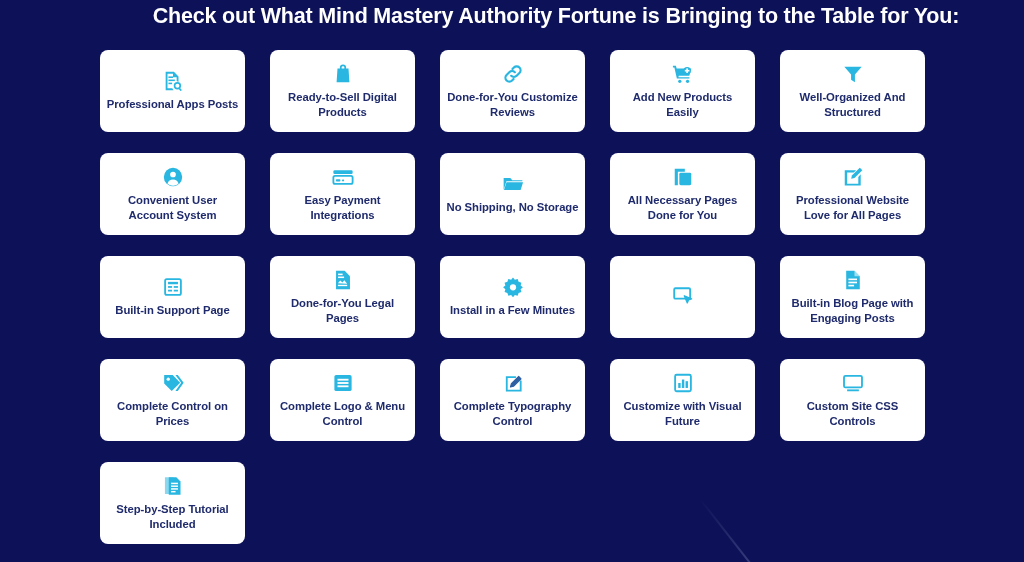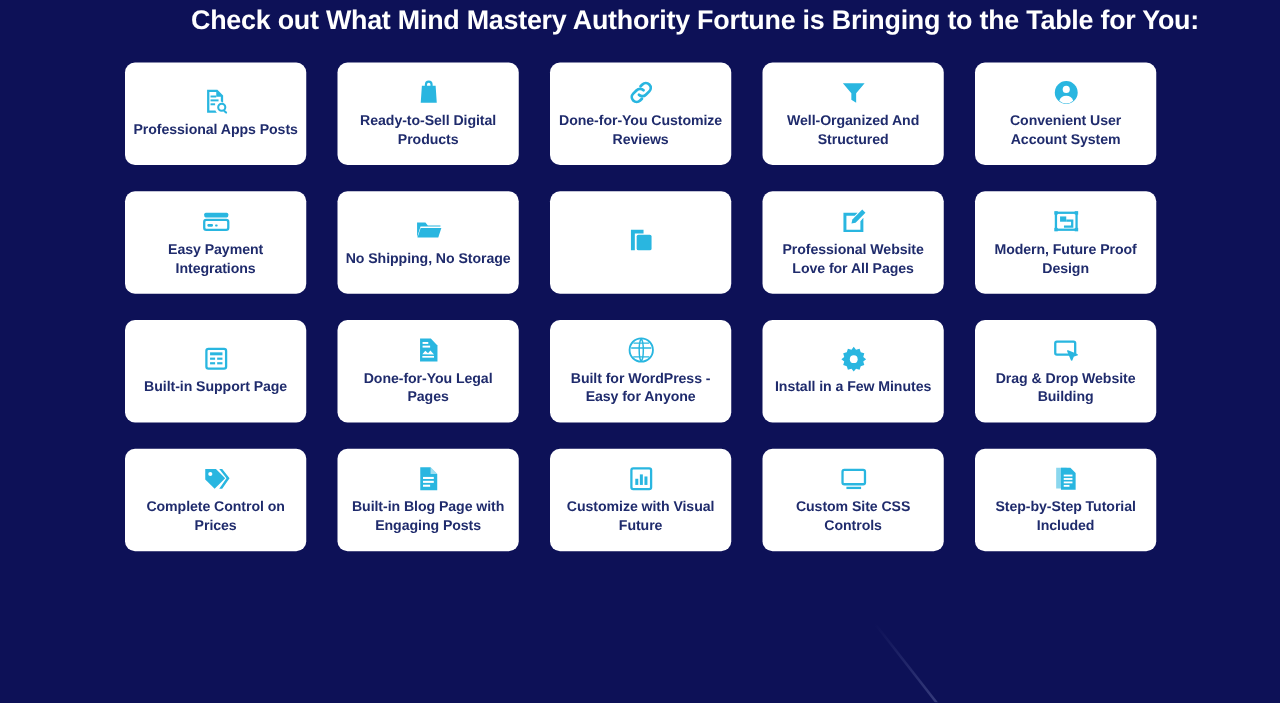--- a/index.html
+++ b/index.html
@@ -110,20 +110,33 @@
           <svg viewBox="0 0 24 24" fill="none" stroke="currentColor" stroke-width="2.4" stroke-linecap="round">
             <path d="M10 14a4.2 4.2 0 0 0 6 0l3-3a4.2 4.2 0 0 0-6-6l-1.6 1.6"></path>
             <path d="M14 10a4.2 4.2 0 0 0-6 0l-3 3a4.2 4.2 0 0 0 6 6l1.6-1.6"></path>
           </svg>
         </span>
         <span class="card-label">Done-for-You Customize Reviews</span>
       </div>
       <div class="card">
         <span class="card-icon">
           <svg viewBox="0 0 24 24" fill="currentColor">
+            <path d="M1 3h3.2l.9 3H21l-2.1 8H7.4l-.4 1.6H19V17H5.3L2.6 5H1z"></path>
+            <circle cx="8.5" cy="20" r="1.8"></circle>
+            <circle cx="17" cy="20" r="1.8"></circle>
+            <circle cx="16.5" cy="8.4" r="4.1" fill="currentColor"></circle>
+            <rect x="15.6" y="5.9" width="1.8" height="5" fill="#fff"></rect>
+            <rect x="14" y="7.5" width="5" height="1.8" fill="#fff"></rect>
+          </svg>
+        </span>
+        <span class="card-label">Add New Products Easily</span>
+      </div>
+      <div class="card">
+        <span class="card-icon">
+          <svg viewBox="0 0 24 24" fill="currentColor">
             <path d="M2.5 4h19l-7.4 8.6V21l-4.2-2.6v-5.8z"></path>
           </svg>
         </span>
         <span class="card-label">Well-Organized And Structured</span>
       </div>
       <div class="card">
         <span class="card-icon">
           <svg viewBox="0 0 24 24" fill="currentColor">
             <circle cx="12" cy="12" r="10"></circle>
             <circle cx="12" cy="9.3" r="3.1" fill="#fff"></circle>
@@ -152,43 +165,30 @@
         </span>
         <span class="card-label">No Shipping, No Storage</span>
       </div>
       <div class="card">
         <span class="card-icon">
           <svg viewBox="0 0 24 24" fill="currentColor">
             <path d="M3 3h11v3.4H6.4V21H3z"></path>
             <rect x="8" y="7.4" width="13" height="13.6" rx="1.6"></rect>
           </svg>
         </span>
+        <span class="card-label">All Necessary Pages Done for You</span>
       </div>
       <div class="card">
         <span class="card-icon">
           <svg viewBox="0 0 24 24" fill="currentColor">
             <path d="M3 4.6h12.4l-2.6 2.6H5.6v12.2h12.2v-7.4L20.4 9v12.4H3z"></path>
             <path d="M19.4 1.8l2.8 2.8-8.6 8.6-3.6.8.8-3.6z"></path>
           </svg>
         </span>
         <span class="card-label">Professional Website Love for All Pages</span>
-      </div>
-      <div class="card">
-        <span class="card-icon">
-          <svg viewBox="0 0 24 24" fill="none" stroke="currentColor" stroke-width="2">
-            <rect x="3" y="4.6" width="18" height="14.8"></rect>
-            <rect x="6.6" y="7.8" width="5.4" height="4.6" fill="currentColor" stroke="none"></rect>
-            <path d="M12 11.4h5.2v5.2H10" fill="none" stroke="currentColor" stroke-width="2"></path>
-            <rect x="1.6" y="3.2" width="3" height="3" fill="currentColor" stroke="none"></rect>
-            <rect x="19.4" y="3.2" width="3" height="3" fill="currentColor" stroke="none"></rect>
-            <rect x="1.6" y="17.8" width="3" height="3" fill="currentColor" stroke="none"></rect>
-            <rect x="19.4" y="17.8" width="3" height="3" fill="currentColor" stroke="none"></rect>
-          </svg>
-        </span>
-        <span class="card-label">Modern, Future Proof Design</span>
       </div>
       <div class="card">
         <span class="card-icon">
           <svg viewBox="0 0 24 24" fill="none" stroke="currentColor" stroke-width="2">
             <rect x="3.4" y="3.4" width="17.2" height="17.2" rx="1.8"></rect>
             <rect x="6.6" y="6.4" width="10.8" height="2.6" fill="currentColor" stroke="none"></rect>
             <rect x="6.6" y="11" width="4.4" height="1.9" fill="currentColor" stroke="none"></rect>
             <rect x="12.8" y="11" width="4.6" height="1.9" fill="currentColor" stroke="none"></rect>
             <rect x="6.6" y="15" width="4.4" height="1.9" fill="currentColor" stroke="none"></rect>
             <rect x="12.8" y="15" width="4.6" height="1.9" fill="currentColor" stroke="none"></rect>
@@ -203,66 +203,76 @@
             <rect x="6.6" y="5" width="5" height="1.7" fill="#fff"></rect>
             <rect x="6.6" y="8.2" width="6.6" height="1.7" fill="#fff"></rect>
             <path d="M6.4 15.6l2.6-3 2.4 2.2 2-2.4 3.2 3.6z" fill="#fff"></path>
             <rect x="6.4" y="17.2" width="10.2" height="1.5" fill="#fff"></rect>
           </svg>
         </span>
         <span class="card-label">Done-for-You Legal Pages</span>
       </div>
       <div class="card">
         <span class="card-icon">
-          <svg viewBox="0 0 24 24" fill="none" stroke="currentColor" stroke-width="1.6">
-            <circle cx="12" cy="12" r="10.2"></circle>
-            <path d="M3.2 10.2h17.6M5.2 6h13.6M5 18h14M12 2.1c2.4 2.6 2.4 17.2 0 19.8M12 2.1c-2.4 2.6-2.4 17.2 0 19.8" stroke-width="1.3"></path>
-          </svg>
-        </span>
-        <span class="card-label">Built for WordPress - Easy for Anyone</span>
-      </div>
-      <div class="card">
-        <span class="card-icon">
           <svg viewBox="0 0 24 24" fill="currentColor">
             <path d="M12 1.6l2 2.5 3.1-.9 1 3.1 3.1 1-.9 3.1 2.5 2-2.5 2 .9 3.1-3.1 1-1 3.1-3.1-.9-2 2.5-2-2.5-3.1.9-1-3.1-3.1-1 .9-3.1-2.5-2 2.5-2-.9-3.1 3.1-1 1-3.1 3.1.9z"></path>
             <circle cx="12" cy="12.4" r="3.4" fill="#fff"></circle>
           </svg>
         </span>
         <span class="card-label">Install in a Few Minutes</span>
       </div>
       <div class="card">
         <span class="card-icon">
           <svg viewBox="0 0 24 24" fill="none" stroke="currentColor" stroke-width="2">
             <rect x="2.4" y="4.6" width="17.4" height="11.4" rx="1.4"></rect>
             <path d="M13.4 12.8l8 3.4-3.3 1-1.4 3.4z" fill="currentColor" stroke="currentColor" stroke-width="1.4" stroke-linejoin="round"></path>
           </svg>
         </span>
-        <span class="card-label">Drag &amp; Drop Website Building</span>
-      </div>
-      <div class="card">
-        <span class="card-icon">
-          <svg viewBox="0 0 24 24" fill="currentColor">
-            <path d="M2.4 3.4h9.3l8.1 8.2-9.2 9.2-8.2-8.2z"></path>
-            <circle cx="6.8" cy="7.8" r="1.8" fill="#fff"></circle>
-            <path d="M14.6 3.4h2.6l6.4 8.2-6.4 9.2h-2.6l6.3-9.2z"></path>
-          </svg>
-        </span>
-        <span class="card-label">Complete Control on Prices</span>
       </div>
       <div class="card">
         <span class="card-icon">
           <svg viewBox="0 0 24 24" fill="currentColor">
             <path d="M4.6 2h9l5.8 5.8V22H4.6z"></path>
             <rect x="7" y="10.4" width="9.4" height="1.8" fill="#fff"></rect>
             <rect x="7" y="13.8" width="9.4" height="1.8" fill="#fff"></rect>
             <rect x="7" y="17.2" width="6.2" height="1.8" fill="#fff"></rect>
             <path d="M13.6 2l5.8 5.8h-5.8z" fill="#fff" opacity=".55"></path>
           </svg>
         </span>
         <span class="card-label">Built-in Blog Page with Engaging Posts</span>
+      </div>
+      <div class="card">
+        <span class="card-icon">
+          <svg viewBox="0 0 24 24" fill="currentColor">
+            <path d="M2.4 3.4h9.3l8.1 8.2-9.2 9.2-8.2-8.2z"></path>
+            <circle cx="6.8" cy="7.8" r="1.8" fill="#fff"></circle>
+            <path d="M14.6 3.4h2.6l6.4 8.2-6.4 9.2h-2.6l6.3-9.2z"></path>
+          </svg>
+        </span>
+        <span class="card-label">Complete Control on Prices</span>
+      </div>
+      <div class="card">
+        <span class="card-icon">
+          <svg viewBox="0 0 24 24" fill="currentColor">
+            <rect x="2.6" y="3.2" width="18.8" height="17.6" rx="2"></rect>
+            <rect x="6" y="7.4" width="12" height="2" fill="#fff"></rect>
+            <rect x="6" y="11" width="12" height="2" fill="#fff"></rect>
+            <rect x="6" y="14.6" width="12" height="2" fill="#fff"></rect>
+          </svg>
+        </span>
+        <span class="card-label">Complete Logo &amp; Menu Control</span>
+      </div>
+      <div class="card">
+        <span class="card-icon">
+          <svg viewBox="0 0 24 24" fill="none" stroke="currentColor" stroke-width="2">
+            <path d="M20.4 9.4v11H5.2V5.6h10"></path>
+            <path d="M9.2 16.4l1-3.6 8-8 2.6 2.6-8 8z" fill="#2e5fa3" stroke="#2e5fa3" stroke-width="1.2" stroke-linejoin="round"></path>
+          </svg>
+        </span>
+        <span class="card-label">Complete Typography Control</span>
       </div>
       <div class="card">
         <span class="card-icon">
           <svg viewBox="0 0 24 24" fill="none" stroke="currentColor" stroke-width="2">
             <rect x="3.4" y="3" width="17.2" height="18" rx="1.6"></rect>
             <rect x="6.8" y="12" width="2.6" height="5.4" fill="currentColor" stroke="none"></rect>
             <rect x="10.8" y="8.2" width="2.6" height="9.2" fill="currentColor" stroke="none"></rect>
             <rect x="14.8" y="10" width="2.6" height="7.4" fill="currentColor" stroke="none"></rect>
           </svg>
         </span>

